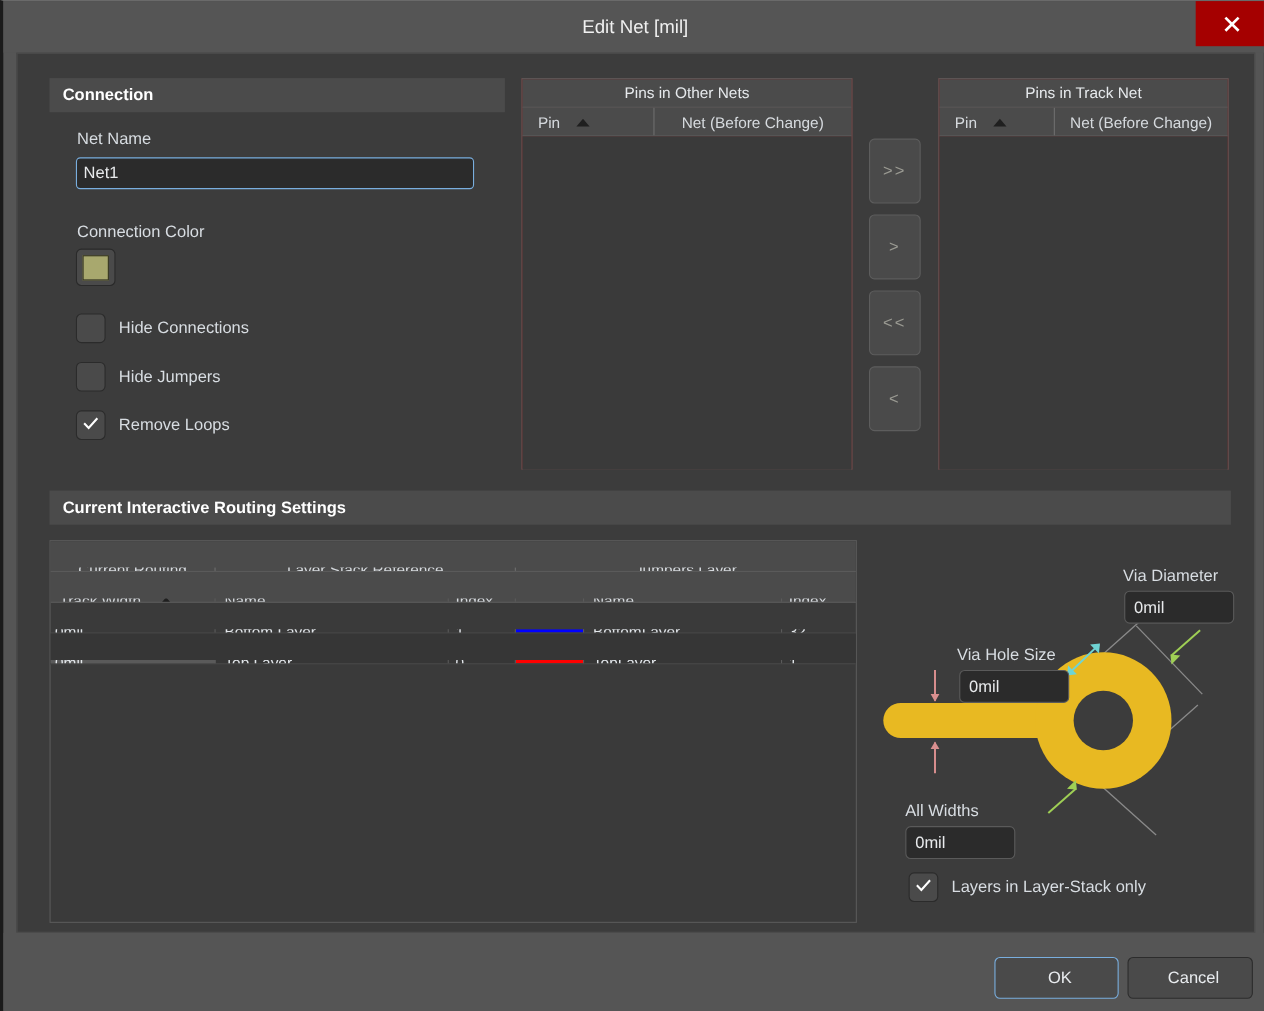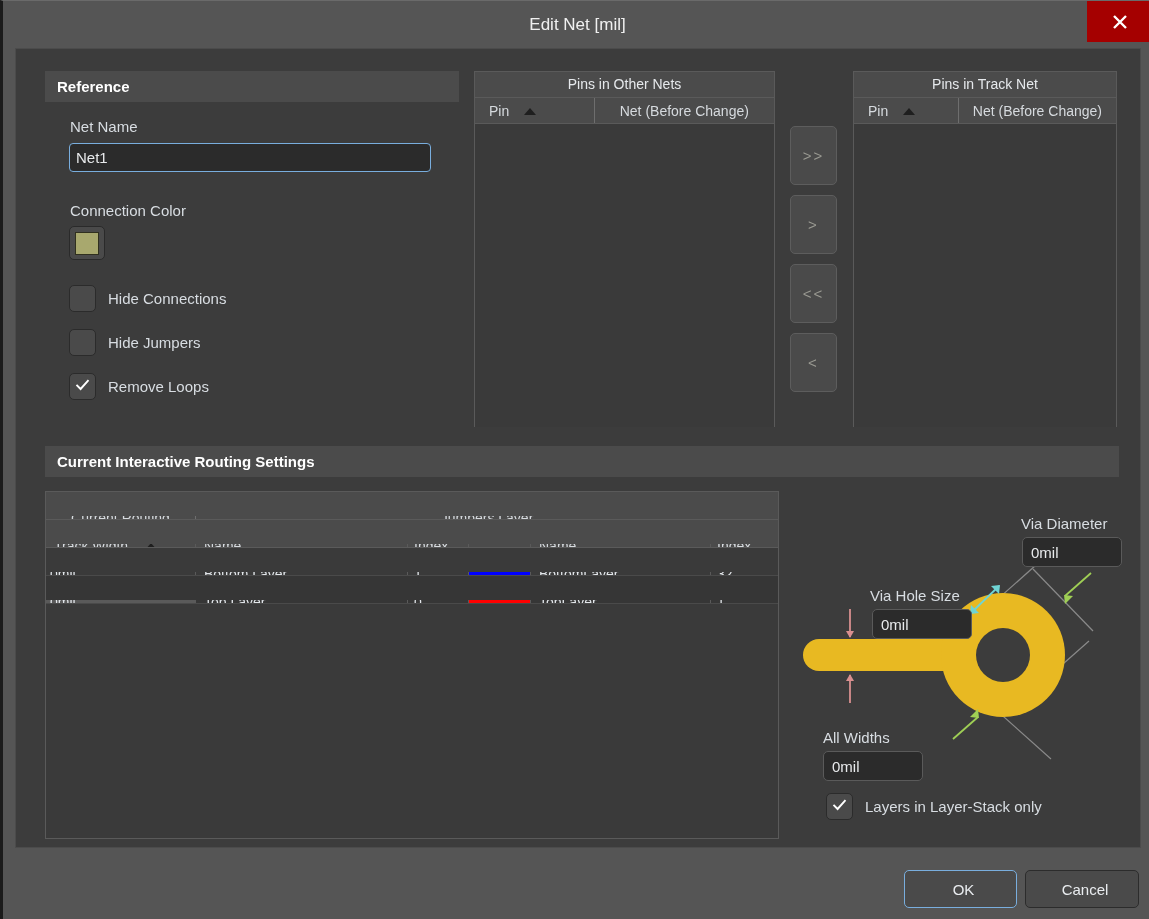--- a/index.html
+++ b/index.html
@@ -344,21 +344,21 @@
         <svg width="22" height="22" viewBox="0 0 22 22">
           <path d="M5 5 L17 17 M17 5 L5 17" stroke="#ffffff" stroke-width="2.4" fill="none"></path>
         </svg>
       </span>
     </div>
   </div>
 
   <div class="body-panel"></div>
 
   <div class="props-group">
-    <div class="group-header">Reference</div>
+    <div class="group-header">Connection</div>
 
     <div class="field-label net-name-label">Net Name</div>
     <input class="net-input" value="Net1" style="">
 
     <div class="field-label conn-color-label">Connection Color</div>
     <div class="color-swatch-btn">
       <div class="color-swatch-inner" id="conn-color-inner" style="background: rgb(168, 168, 110);"></div>
     </div>
 
     <div class="checkbox-row cb-hide-conn">
@@ -420,20 +420,21 @@
       </div>
     </div>
     <div class="pin-listarea"></div>
   </div>
 
   <div class="routing-header">Current Interactive Routing Settings</div>
 
   <div class="routing-table">
     <div class="rt-grouphdr">
       <div class="rt-cell gc-current">Current Routing</div>
+      <div class="rt-cell gc-stack">Layer Stack Reference</div>
       <div class="rt-cell gc-abs">Jumpers Layer</div>
     </div>
     <div class="rt-colhdr">
       <div class="rt-cell c-trackw">
         <span>Track Width</span>
         <span class="sort-caret">
           <svg width="14" height="9" viewBox="0 0 14 9">
               <path d="M7 1 L13 8 L1 8 Z" fill="#1f1f1f"></path>
             </svg>
         </span>

